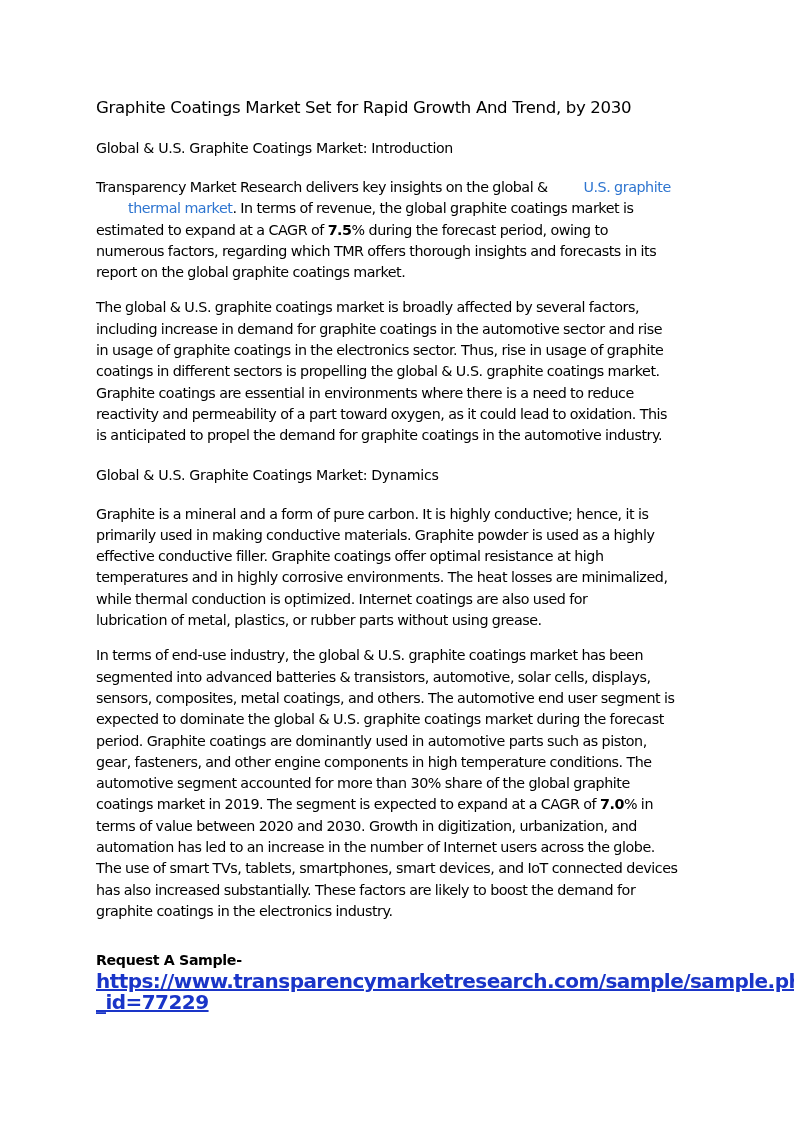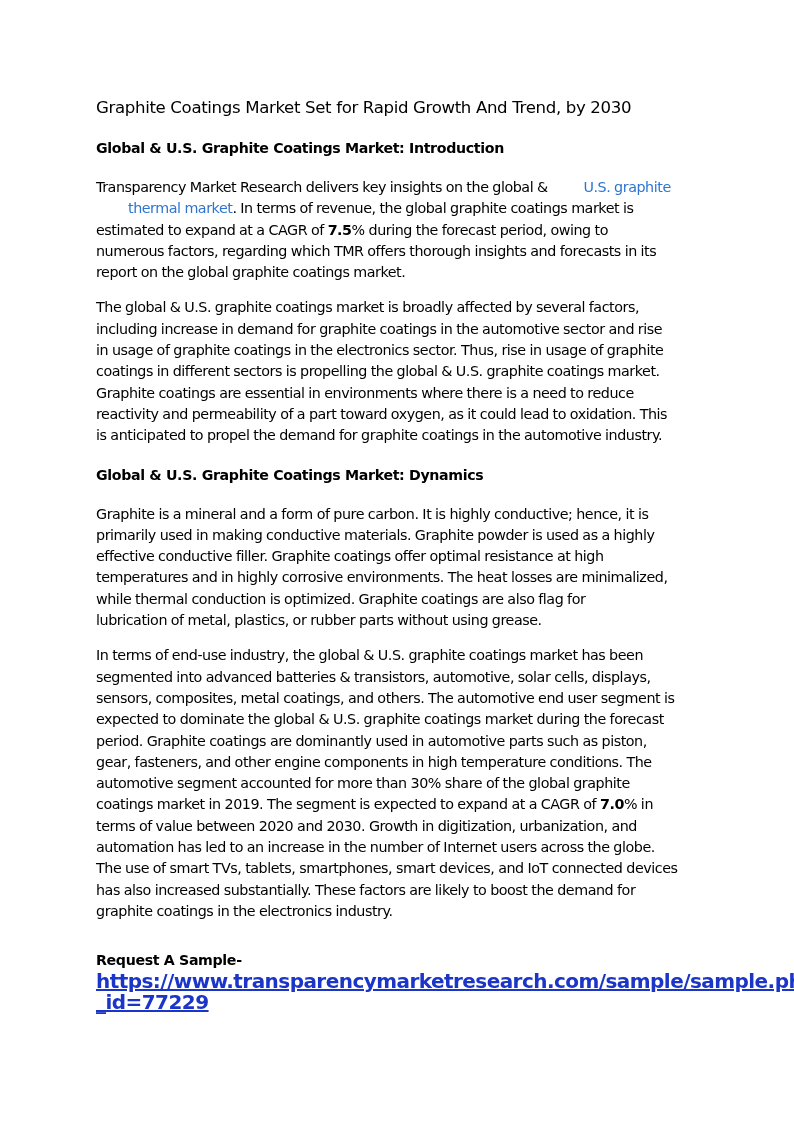--- a/index.html
+++ b/index.html
@@ -24,21 +24,21 @@
     .doc-title {
       font-size: 16.6px;
       line-height: 24px;
       margin: 0 0 18px 0;
       letter-spacing: -0.35px;
       word-spacing: 0px;
       white-space: nowrap;
     }
     .section-heading {
       font-size: 14.2px;
-      font-weight: bold;
+      font-weight: normal;
       line-height: 21px;
       margin: 0 0 18px 0;
       letter-spacing: -0.35px;
       white-space: nowrap;
     }
     .para {
       font-size: 14.3px;
       line-height: 21.3px;
       margin: 0 0 14px 0;
       letter-spacing: -0.45px;
@@ -107,21 +107,21 @@
   </div>
 
   <div>
     <div class="section-heading" style="margin-top:18px;">Global &amp; U.S. Graphite Coatings Market: Dynamics</div>
 
     <div class="para">
       <span class="line">Graphite is a mineral and a form of pure carbon. It is highly conductive; hence, it is</span>
       <span class="line">primarily used in making conductive materials. Graphite powder is used as a highly</span>
       <span class="line">effective conductive filler. Graphite coatings offer optimal resistance at high</span>
       <span class="line">temperatures and in highly corrosive environments. The heat losses are minimalized,</span>
-      <span class="line">while thermal conduction is optimized. Graphite coatings are also flag for</span>
+      <span class="line">while thermal conduction is optimized. Internet coatings are also used for</span>
       <span class="line">lubrication of metal, plastics, or rubber parts without using grease.</span>
     </div>
 
     <div class="para">
       <span class="line">In terms of end-use industry, the global &amp; U.S. graphite coatings market has been</span>
       <span class="line">segmented into advanced batteries &amp; transistors, automotive, solar cells, displays,</span>
       <span class="line">sensors, composites, metal coatings, and others. The automotive end user segment is</span>
       <span class="line">expected to dominate the global &amp; U.S. graphite coatings market during the forecast</span>
       <span class="line">period. Graphite coatings are dominantly used in automotive parts such as piston,</span>
       <span class="line">gear, fasteners, and other engine components in high temperature conditions. The</span>

